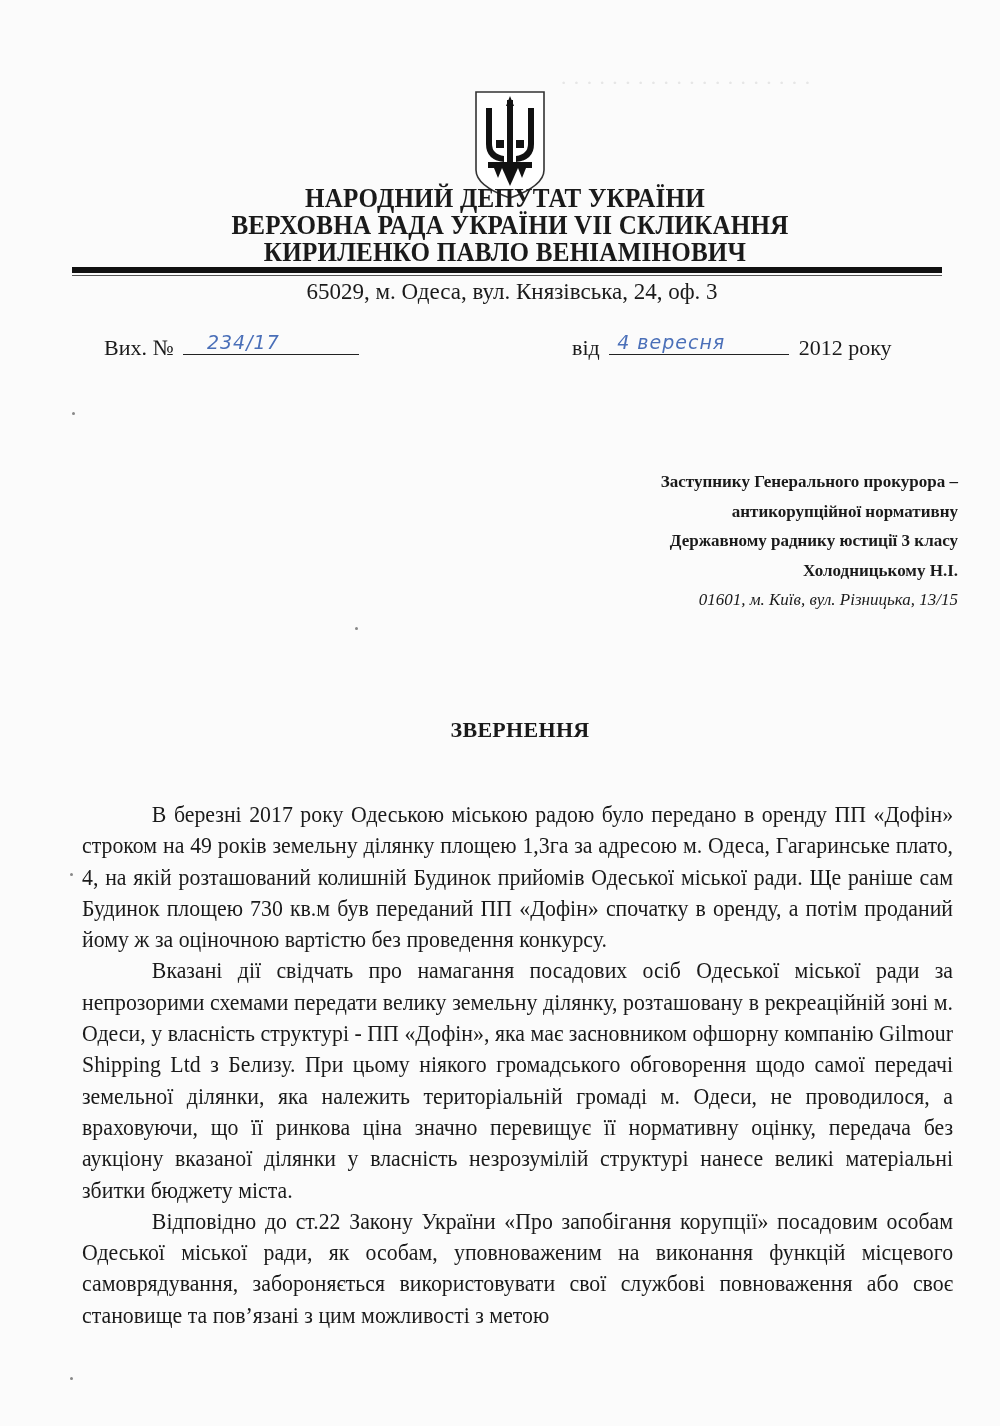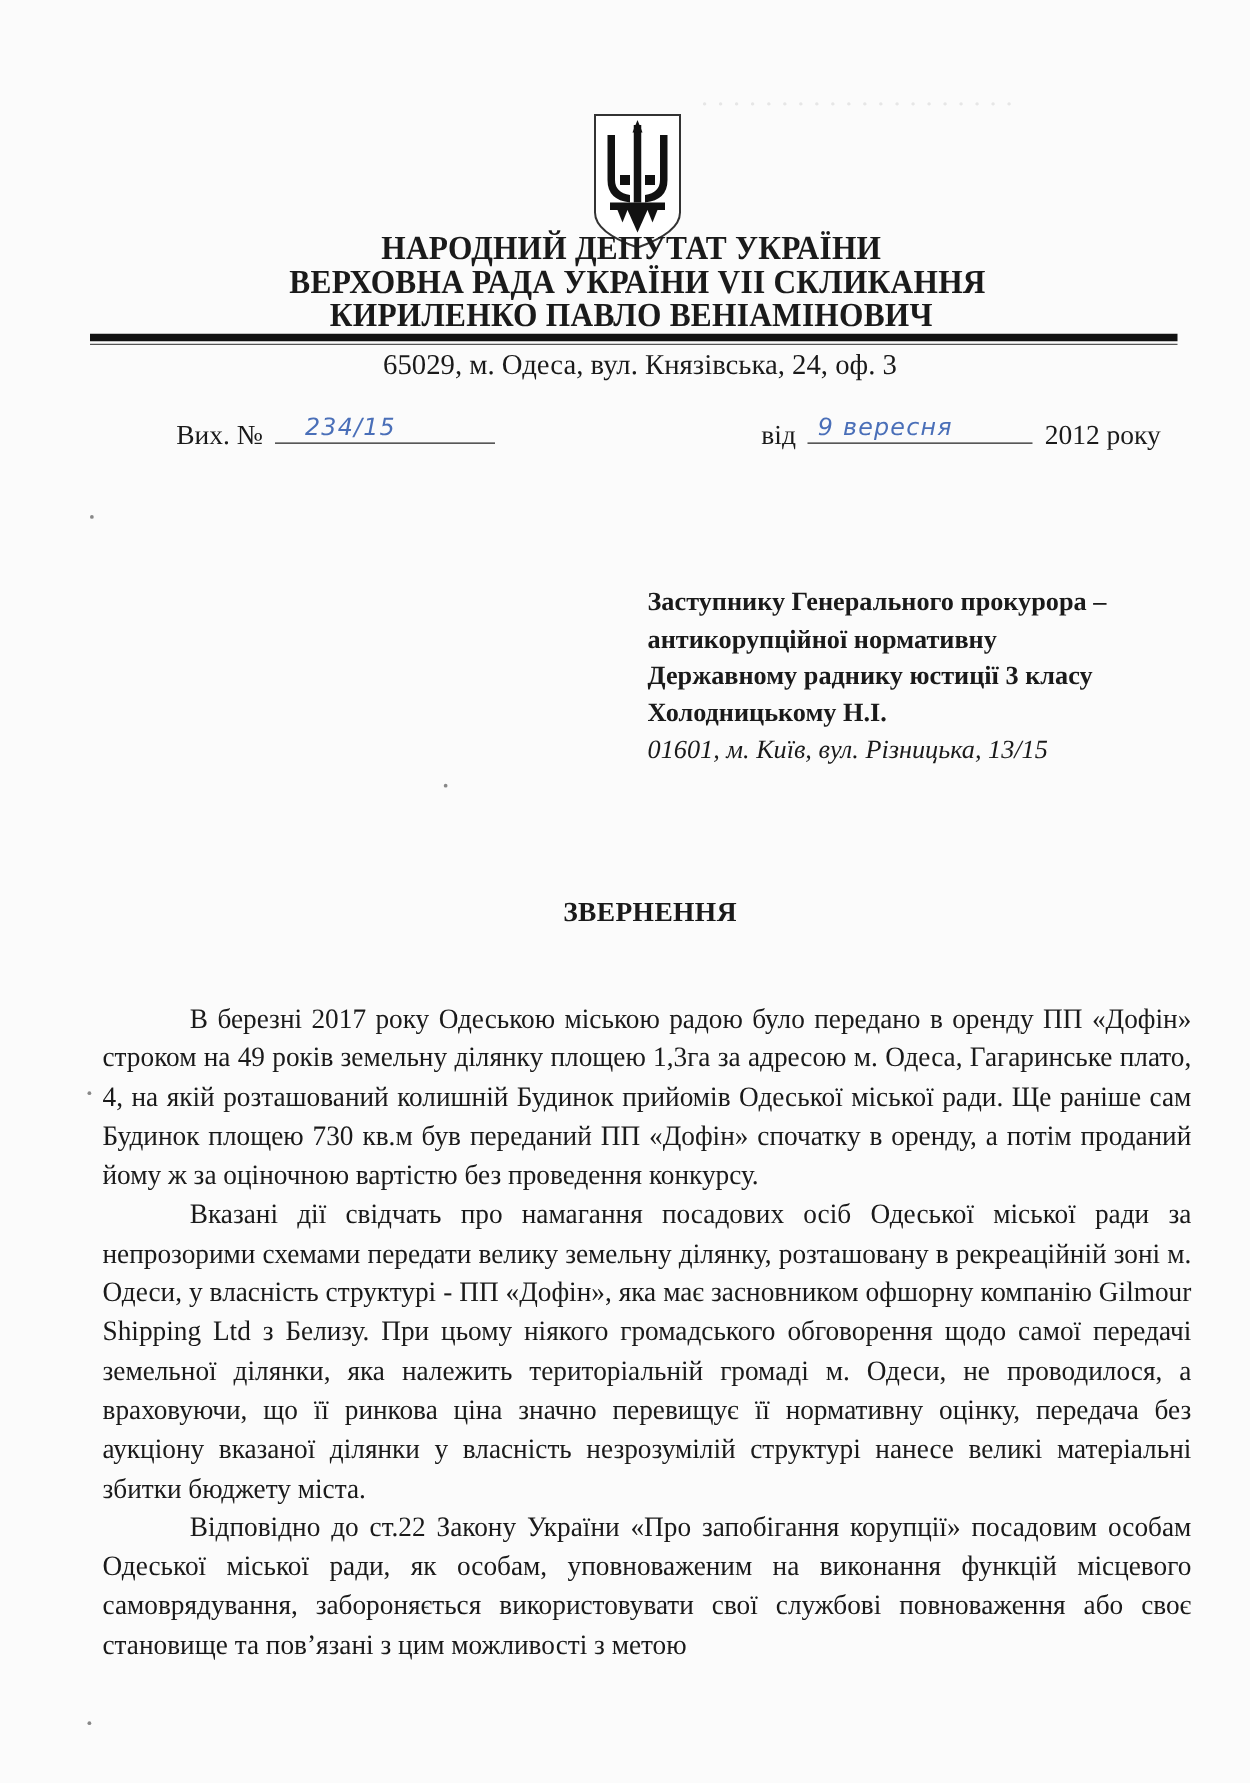--- a/index.html
+++ b/index.html
@@ -31,39 +31,39 @@
     }
     .rule2 {
       position: absolute; left: 72px; width: 870px; top: 275px; height: 1px; background: #555;
     }
 
     .address {
       position: absolute; left: 0; width: 1000px; text-align: center; top: 279px;
       font-size: 23px; margin-left: 12px;
     }
 
-    .ref-row { position: absolute; top: 330px; font-size: 22px; margin-left: 37px; }
+    .ref-row { position: absolute; top: 330px; font-size: 22px; }
     .ref-left { left: 104px; }
     .ref-right { left: 572px; }
     .blank {
       display: inline-block; border-bottom: 1.5px solid #222; position: relative;
       height: 24px; vertical-align: baseline;
     }
     .blank-num { width: 176px; margin-left: 4px; }
     .blank-date { width: 180px; margin: 0 4px; }
     .hand {
       position: absolute; bottom: 1px; font-family: "DejaVu Sans", sans-serif; font-style: italic;
       color: #4a6fb8; font-size: 19px; letter-spacing: 1px;
     }
     .hand-num { left: 24px; }
     .hand-date { left: 8px; }
 
     .addressee {
       position: absolute; left: 518px; top: 467px; width: 440px;
-      font-size: 21px; line-height: 29.5px;
+      font-size: 17px; line-height: 29.5px; text-align: right;
     }
     .addressee .b { font-weight: bold; display: block; white-space: nowrap; }
     .addressee .n { display: block; white-space: nowrap; font-style: italic; }
 
     .title {
       position: absolute; left: 0; width: 1000px; text-align: center; top: 717px;
       font-weight: bold; font-size: 22px; margin-left: 20px; letter-spacing: 0.3px;
     }
 
     .body {
@@ -107,28 +107,28 @@
   <div class="hdr hdr3">КИРИЛЕНКО ПАВЛО ВЕНІАМІНОВИЧ</div>
 
   <div class="rule"></div>
   <div class="rule2"></div>
 
   <div class="address">65029, м. Одеса, вул. Князівська, 24, оф. 3</div>
 
   <div class="ref-row ref-left">
     <span>Вих. №</span>
     <span class="blank blank-num">
-      <span class="hand hand-num">234/15</span>
+      <span class="hand hand-num">234/17</span>
     </span>
   </div>
 
   <div class="ref-row ref-right">
     <span>від</span>
     <span class="blank blank-date">
-      <span class="hand hand-date">9 вересня</span>
+      <span class="hand hand-date">4 вересня</span>
     </span>
     <span>2012 року</span>
   </div>
 
   <div class="addressee">
     <span class="b">Заступнику Генерального прокурора –</span>
     <span class="b">антикорупційної нормативну</span>
     <span class="b">Державному раднику юстиції 3 класу</span>
     <span class="b">Холодницькому Н.І.</span>
     <span class="n">01601, м. Київ, вул. Різницька, 13/15</span>

